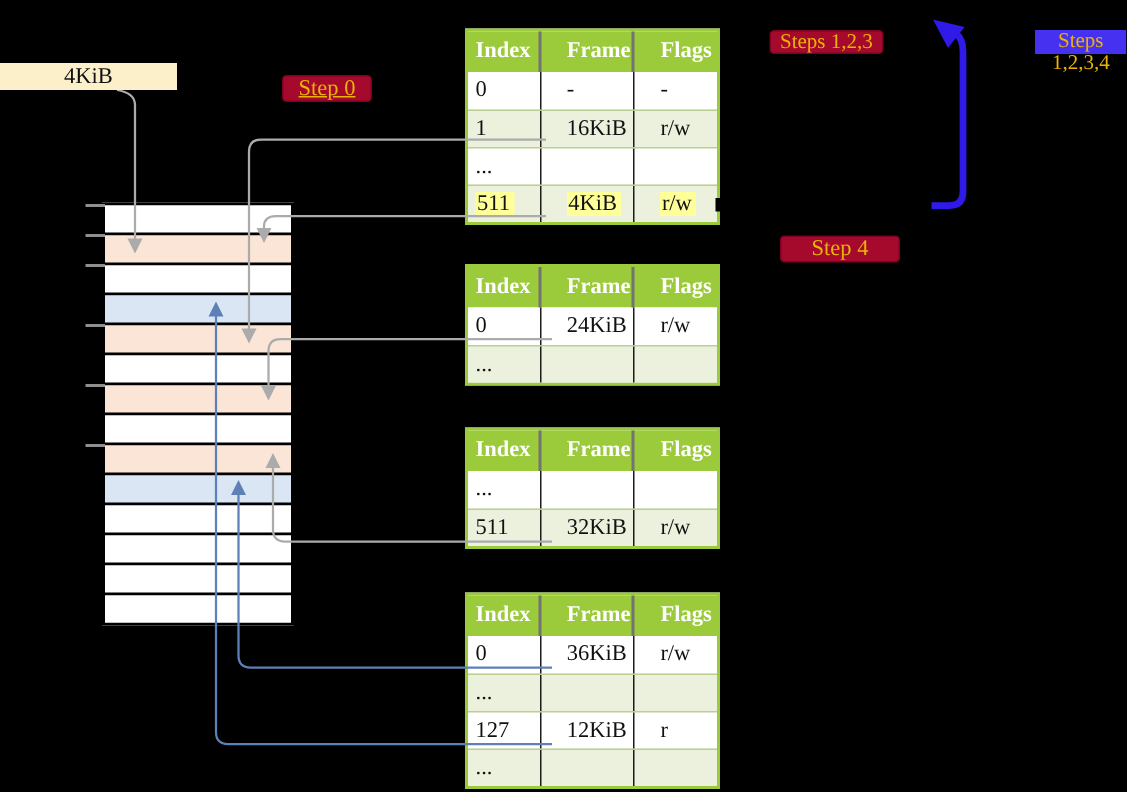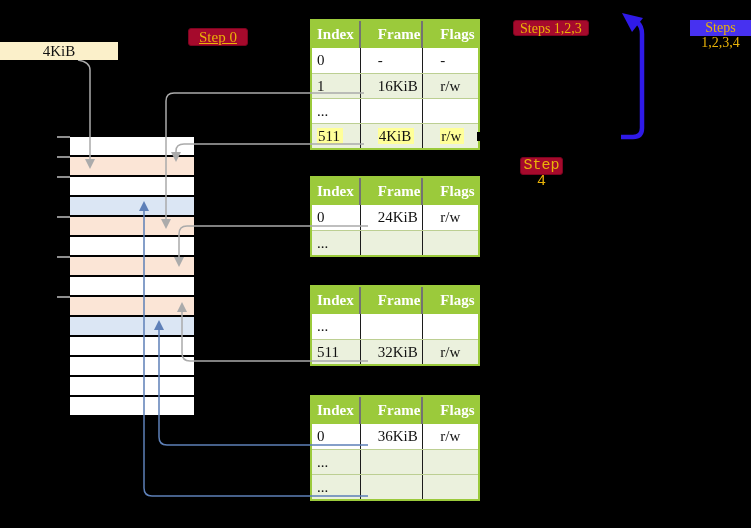--- a/index.html
+++ b/index.html
@@ -57,24 +57,24 @@
   .tag{
     position:absolute;z-index:6;color:#eab308;text-align:center;
     background:var(--step-label-red);box-sizing:border-box;
   }
   .tag.red{border:1px solid #7c0320;border-radius:3px;}
   .tag.blue{background:var(--steps-label-blue);margin-left:40px;}
   #kib-label{
     left:0;top:42px;width:118px;height:18px;line-height:18px;font-size:15px;
     background:var(--size-label-cream);color:#111;
   }
-  #step0-label{left:188px;top:28px;width:60px;height:18px;line-height:16px;font-size:15px;text-decoration:underline;}
+  #step0-label{left:188px;top:50px;width:60px;height:18px;line-height:16px;font-size:15px;text-decoration:underline;}
   #steps123-label{left:513px;top:20px;height:16px;line-height:15px;font-size:14px;padding:0 6px;}
   #steps1234-label{left:650px;top:20px;height:16px;line-height:15px;font-size:14px;padding:0 4px;}
-  #step4-label{left:520px;top:157px;width:43px;height:18px;line-height:16px;font-size:15px;font-family:Liberation Mono, monospace;}
+  #step4-label{left:520px;top:157px;width:80px;height:18px;line-height:16px;font-size:15px;}
   
   .overlay{position:absolute;left:0;top:0;z-index:5;}
   .gline{fill:none;stroke:var(--pointer-gray);stroke-width:1.5;}
   .ghead{fill:var(--pointer-gray);stroke:none;}
   .bline{fill:none;stroke:var(--pointer-blue);stroke-width:1.5;}
   .bhead{fill:var(--pointer-blue);stroke:none;}
   .bigarrow{fill:none;stroke:var(--big-arrow-blue);stroke-width:4.5;}
   .bigarrowhead{fill:var(--big-arrow-blue);stroke:none;}
   .tick{stroke:#8f8f8f;stroke-width:2;}
   #cursor-mark{position:absolute;left:477px;top:132px;width:4px;height:9px;background:#000;z-index:7;}
@@ -174,20 +174,25 @@
     <div class="trow">
       <div class="cell ci">0</div>
       <div class="cell cf">36KiB</div>
       <div class="cell cl">r/w</div>
     </div>
     <div class="trow shaded">
       <div class="cell ci">...</div>
       <div class="cell cf"></div>
       <div class="cell cl"></div>
     </div>
+    <div class="trow">
+      <div class="cell ci">127</div>
+      <div class="cell cf">12KiB</div>
+      <div class="cell cl">r</div>
+    </div>
     <div class="trow shaded">
       <div class="cell ci">...</div>
       <div class="cell cf"></div>
       <div class="cell cl"></div>
     </div>
   </div>
 
   <svg class="overlay" width="751" height="528" viewBox="0 0 751 528">
 
     <g>

